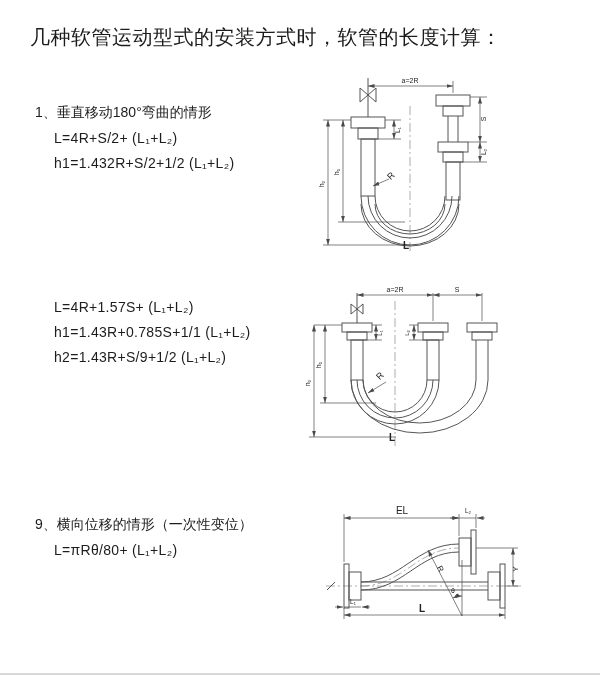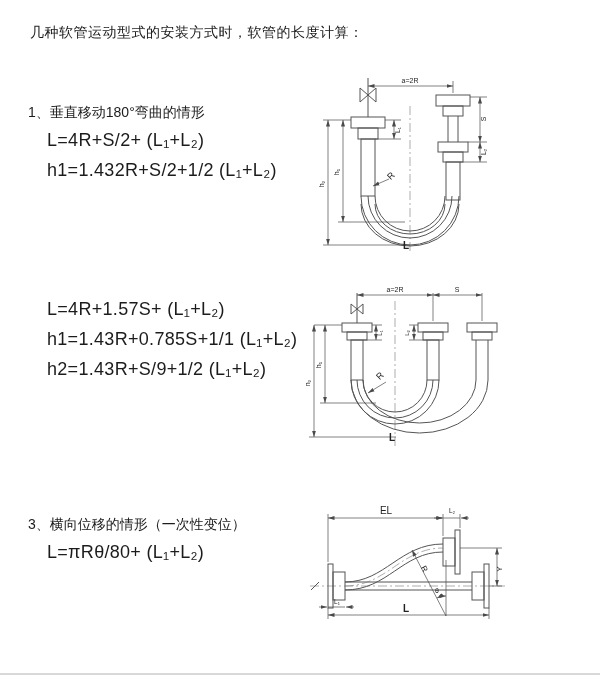--- a/index.html
+++ b/index.html
@@ -2,31 +2,31 @@
 <html><head>
 <meta charset="utf-8">
 <style>
   html,body{margin:0;padding:0;}
   body{
     width:600px;height:675px;position:relative;background:#ffffff;
     font-family:"Liberation Sans","DejaVu Sans",sans-serif;color:#1c1c1c;
     overflow:hidden;
   }
   .page-edge{position:absolute;left:0;bottom:0;width:600px;height:2px;background:#d8d8d8;}
-  .doc-title{position:absolute;left:30px;top:24px;font-size:14px;letter-spacing:.5px;}
-  .section{position:absolute;left:28px;}
+  .doc-title{position:absolute;left:30px;top:24px;font-size:20px;letter-spacing:.5px;}
+  .section{position:absolute;left:35px;}
   .sec1{top:104px;}
   .sec2{top:299px;}
   .sec3{top:516px;}
   .heading{font-size:14px;margin:0 0 8px 0;white-space:nowrap;}
-  .formula{font-size:18px;margin:0 0 9px 0;padding-left:19px;white-space:nowrap;letter-spacing:.3px;}
+  .formula{font-size:14px;margin:0 0 9px 0;padding-left:19px;white-space:nowrap;letter-spacing:.3px;}
   .diagram{position:absolute;}
   .d1{left:310px;top:72px;width:280px;height:190px;}
   .d2{left:306px;top:285px;width:292px;height:175px;}
-  .d3{left:300px;top:500px;width:210px;height:155px;}
+  .d3{left:316px;top:500px;width:210px;height:155px;}
   svg{display:block;}
   svg text{font-family:"Liberation Sans","DejaVu Sans",sans-serif;fill:#222;}
   .dln{stroke:#4a4a4a;stroke-width:0.7;fill:none;}   
   .oln{stroke:#555;stroke-width:1;fill:none;}        
   .cln{stroke:#777;stroke-width:0.6;fill:none;stroke-dasharray:9 3 2 3;} 
 </style>
 </head>
 <body>
 
 <div class="doc-title">几种软管运动型式的安装方式时，软管的长度计算：</div>
@@ -37,21 +37,21 @@
   <div class="formula">h1=1.432R+S/2+1/2 (L₁+L₂)</div>
 </div>
 
 <div class="section sec2">
   <div class="formula">L=4R+1.57S+ (L₁+L₂)</div>
   <div class="formula">h1=1.43R+0.785S+1/1 (L₁+L₂)</div>
   <div class="formula">h2=1.43R+S/9+1/2 (L₁+L₂)</div>
 </div>
 
 <div class="section sec3">
-  <div class="heading">3、横向位移的情形（一次性变位）</div>
+  <div class="heading">9、横向位移的情形（一次性变位）</div>
   <div class="formula">L=πRθ/80+ (L₁+L₂)</div>
 </div>
 
 <div class="diagram d1">
 <svg width="280" height="190" viewBox="0 0 280 190">
   <defs>
     <marker id="ar1" markerWidth="7" markerHeight="6" refX="6.5" refY="2.5" orient="auto-start-reverse" markerUnits="userSpaceOnUse">
       <path d="M0,0.5 L6.5,2.5 L0,4.5 Z" fill="#4a4a4a"></path>
     </marker>
     <pattern id="hp1" patternUnits="userSpaceOnUse" width="5" height="5">

